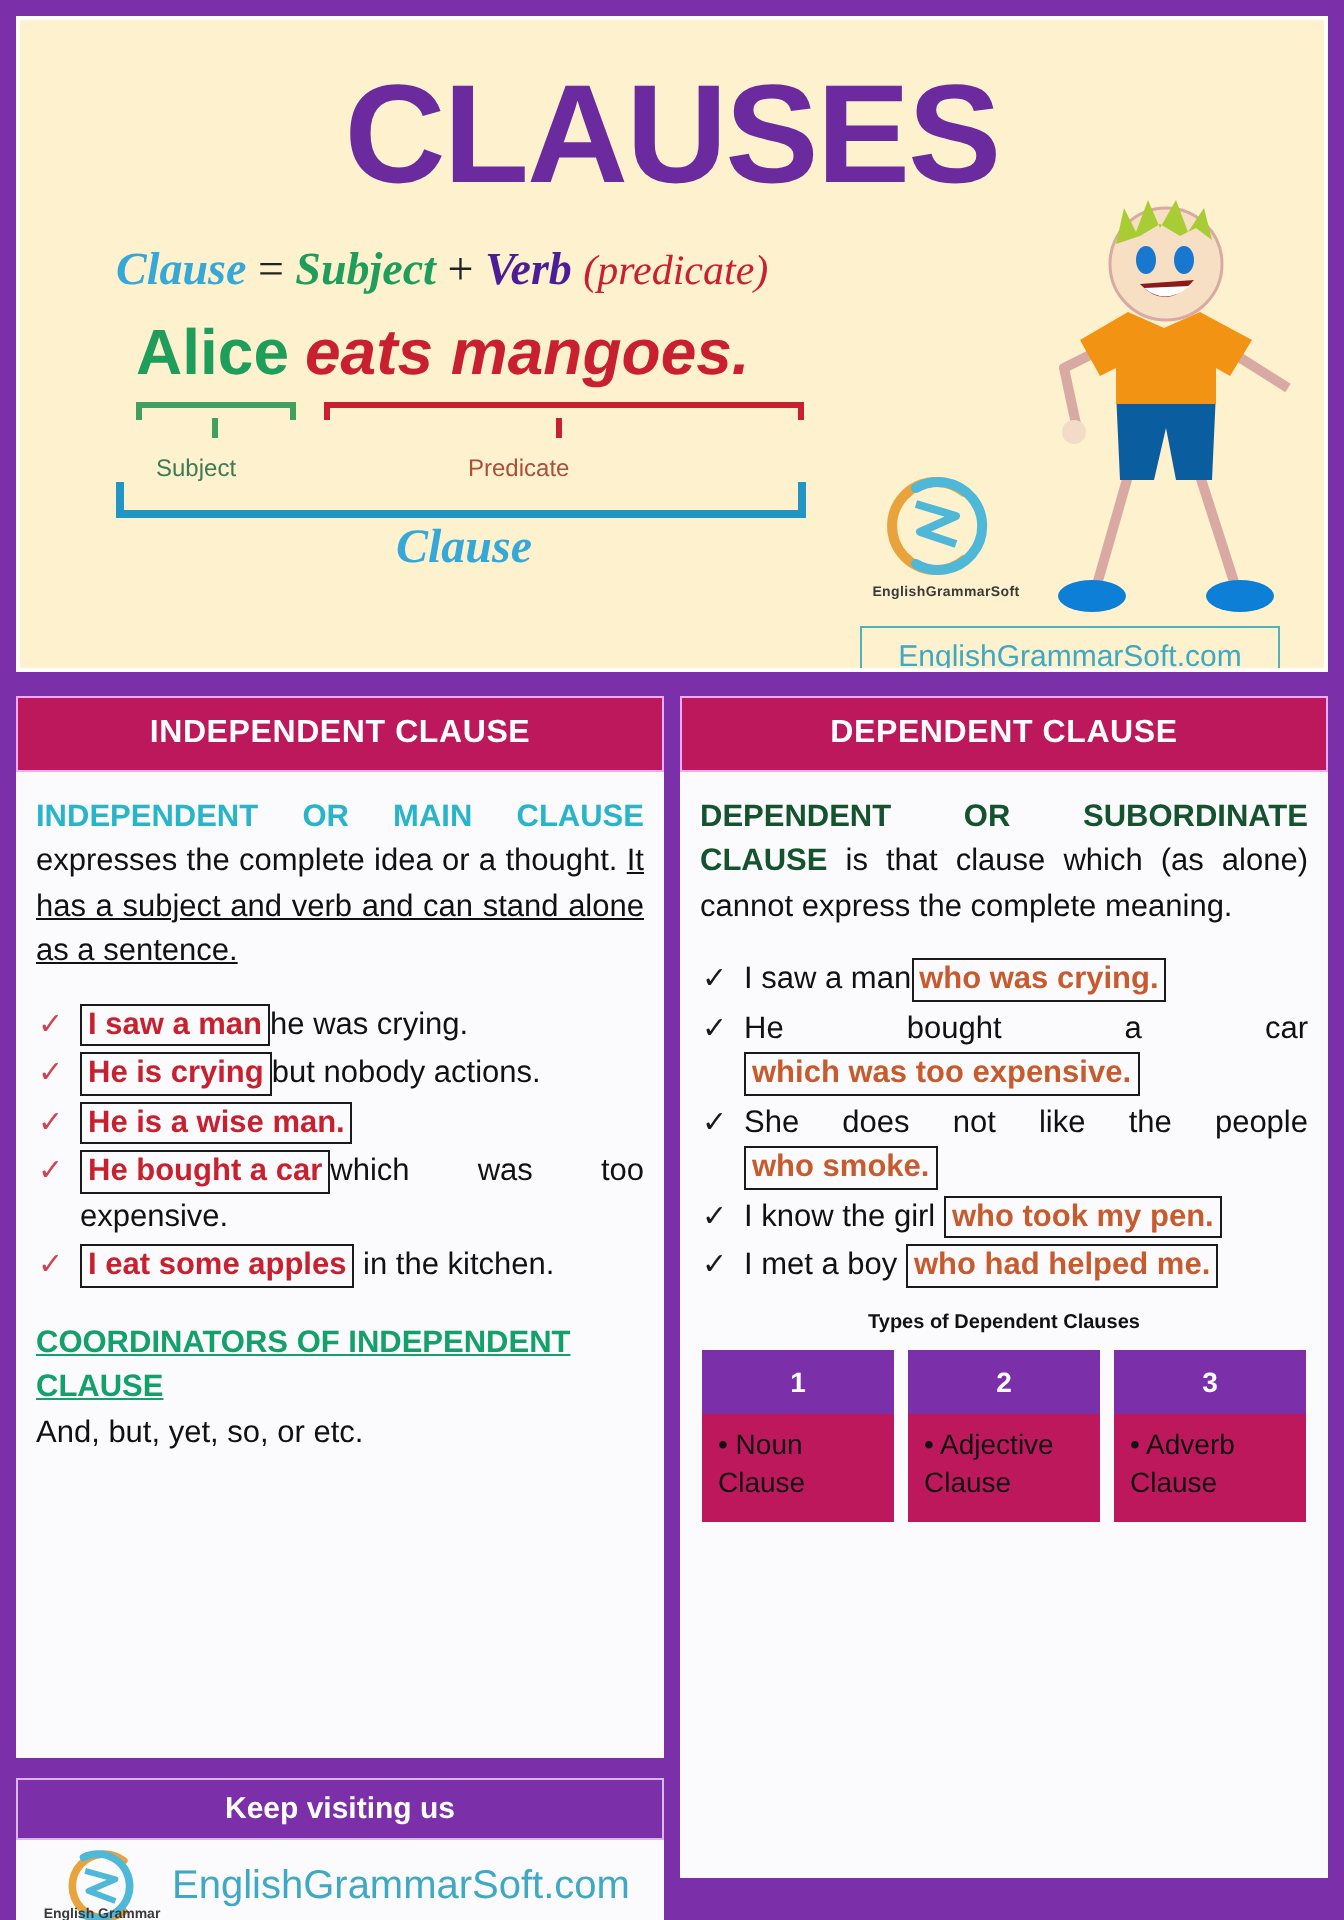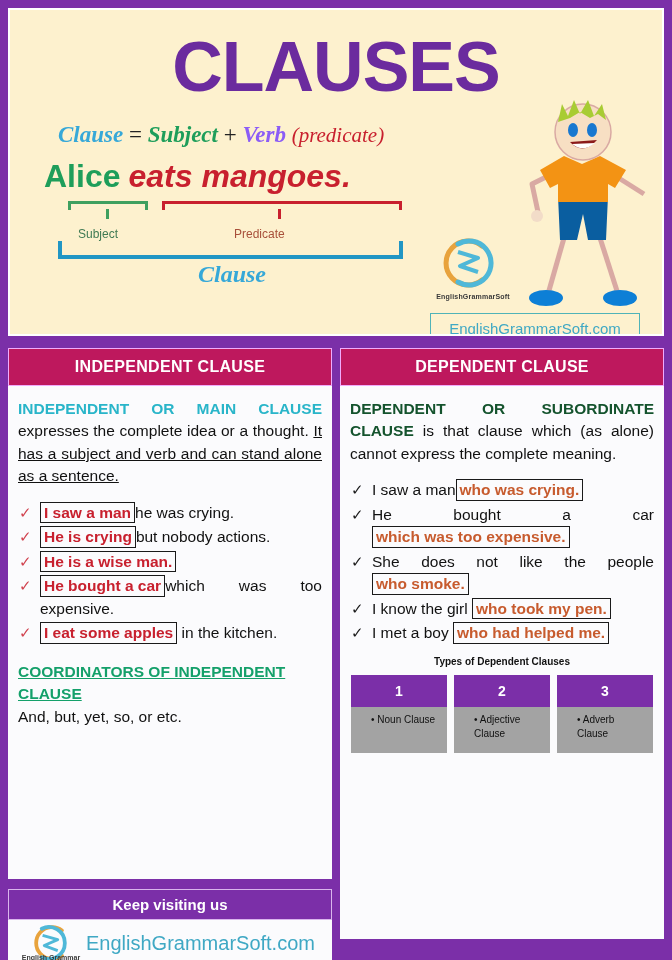--- a/index.html
+++ b/index.html
@@ -46,26 +46,26 @@
     font-family: "Liberation Serif", serif;
     font-style: italic;
     font-size: 23px;
     font-weight: bold;
     white-space: nowrap;
   }
   .f-clause { color: #36A8D8; }
   .f-eq { color: #222; font-weight: normal; font-style: normal; }
   .f-subject { color: #1E9E5A; }
   .f-plus { color: #222; font-weight: normal; font-style: normal; }
-  .f-verb { color: #8b5cf6; }
+  .f-verb { color: #4c1d95; }
   .f-pred { color: #C8202E; font-weight: normal; font-size: 21px; }
 
   .sentence {
     margin-top: 10px;
-    margin-left: 34px;
+    margin-left: 58px;
     white-space: nowrap;
   }
   .s-subject {
     color: #1E9E5A;
     font-size: 32px;
     font-weight: bold;
     font-family: "Liberation Sans", sans-serif;
   }
   .s-predicate {
     color: #C8202E;
@@ -224,24 +224,24 @@
   .type-card { width: 96px; }
   .type-num {
     background: #7B2FA8;
     color: #ffffff;
     text-align: center;
     font-weight: bold;
     font-size: 14px;
     padding: 6px 0;
   }
   .type-body {
-    background: #a3a3a3;
-    font-size: 10px;
+    background: #be185d;
+    font-size: 14px;
     color: #111;
-    padding: 6px 6px 10px 20px;
+    padding: 6px 6px 10px 8px;
     min-height: 46px;
     line-height: 1.35;
     box-sizing: border-box;
   }
 
   
   .footer { margin-top: 10px; }
   .footer-head {
     background: #7B2FA8;
     border: 1px solid #D9B6EC;

